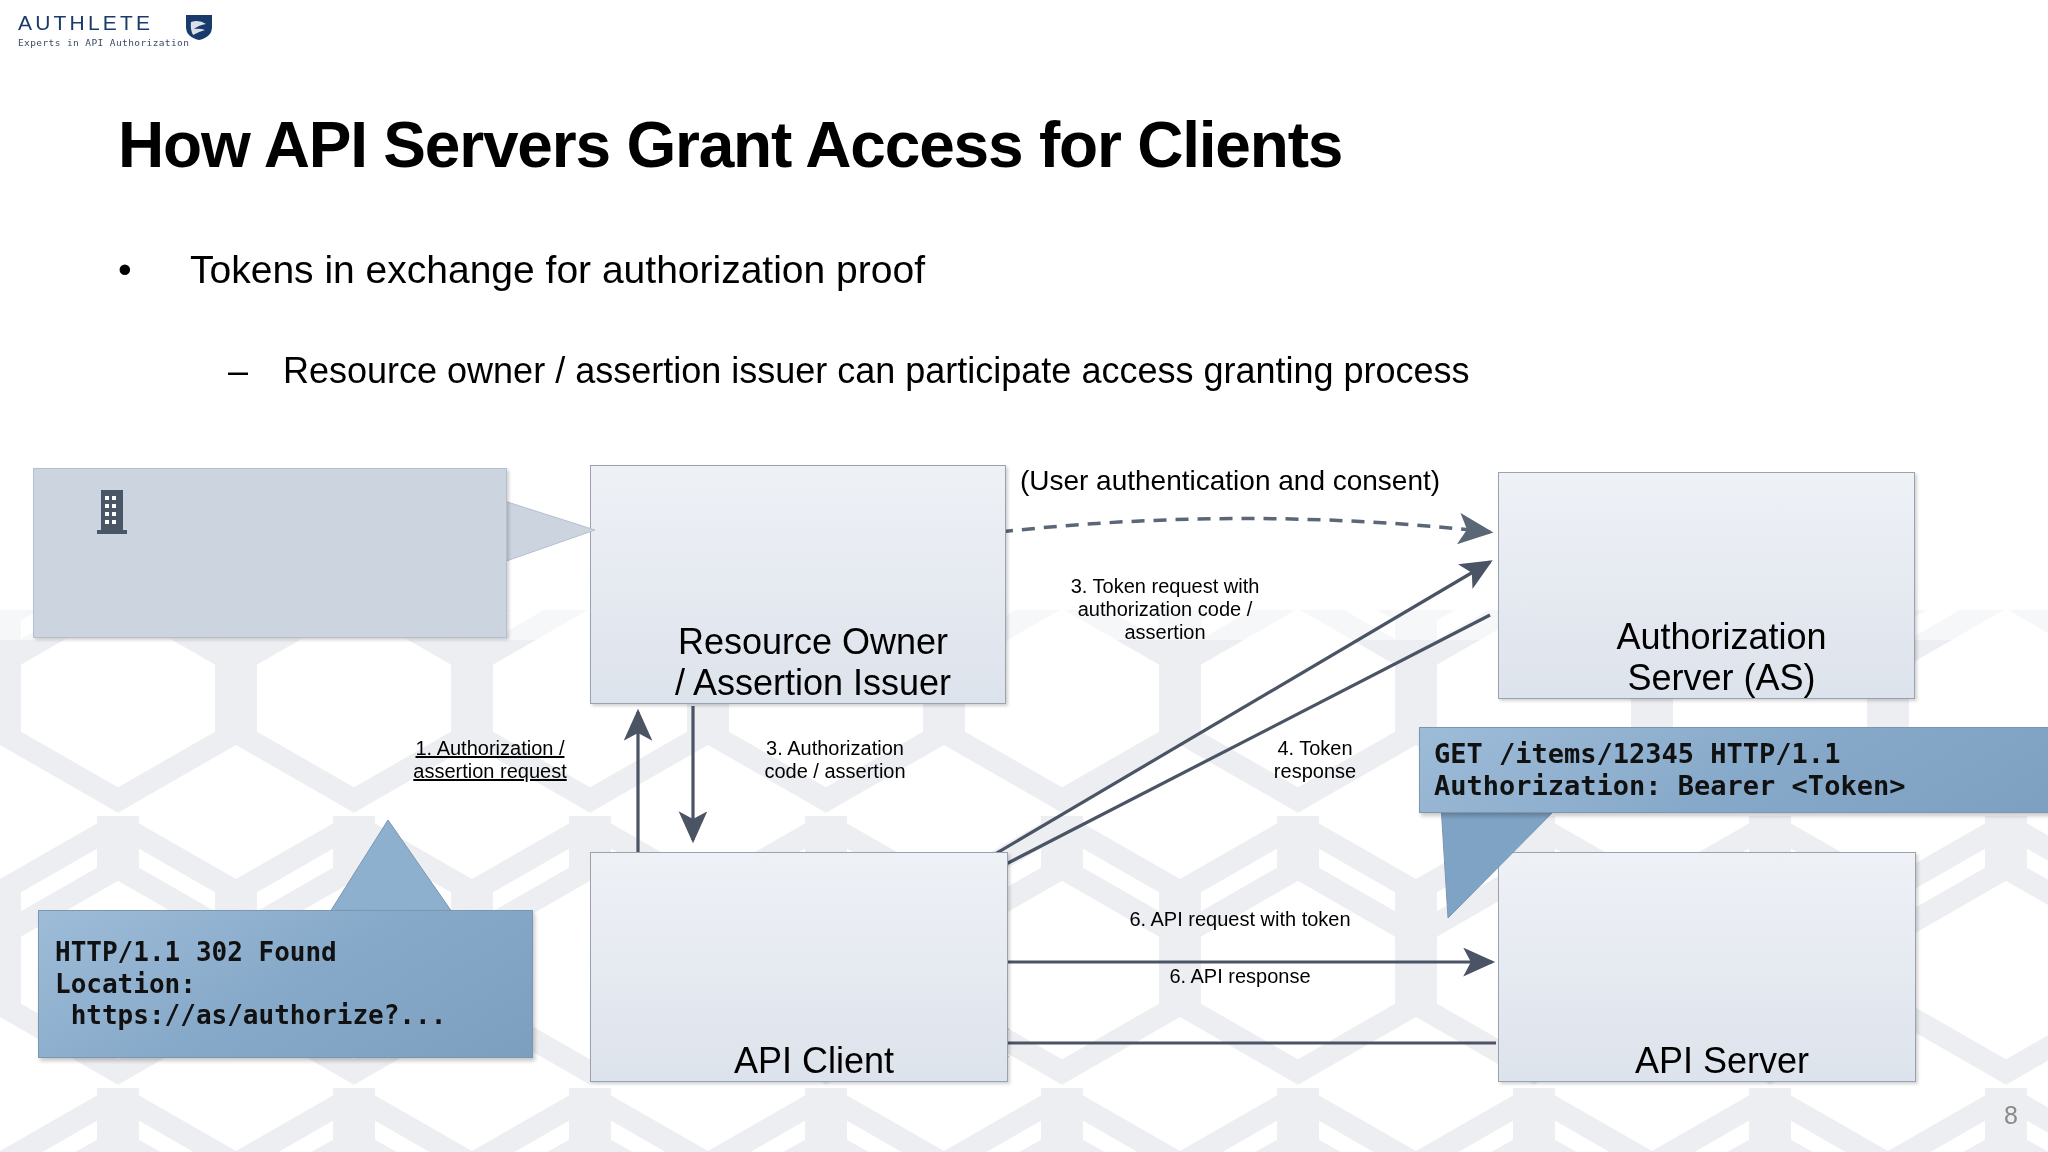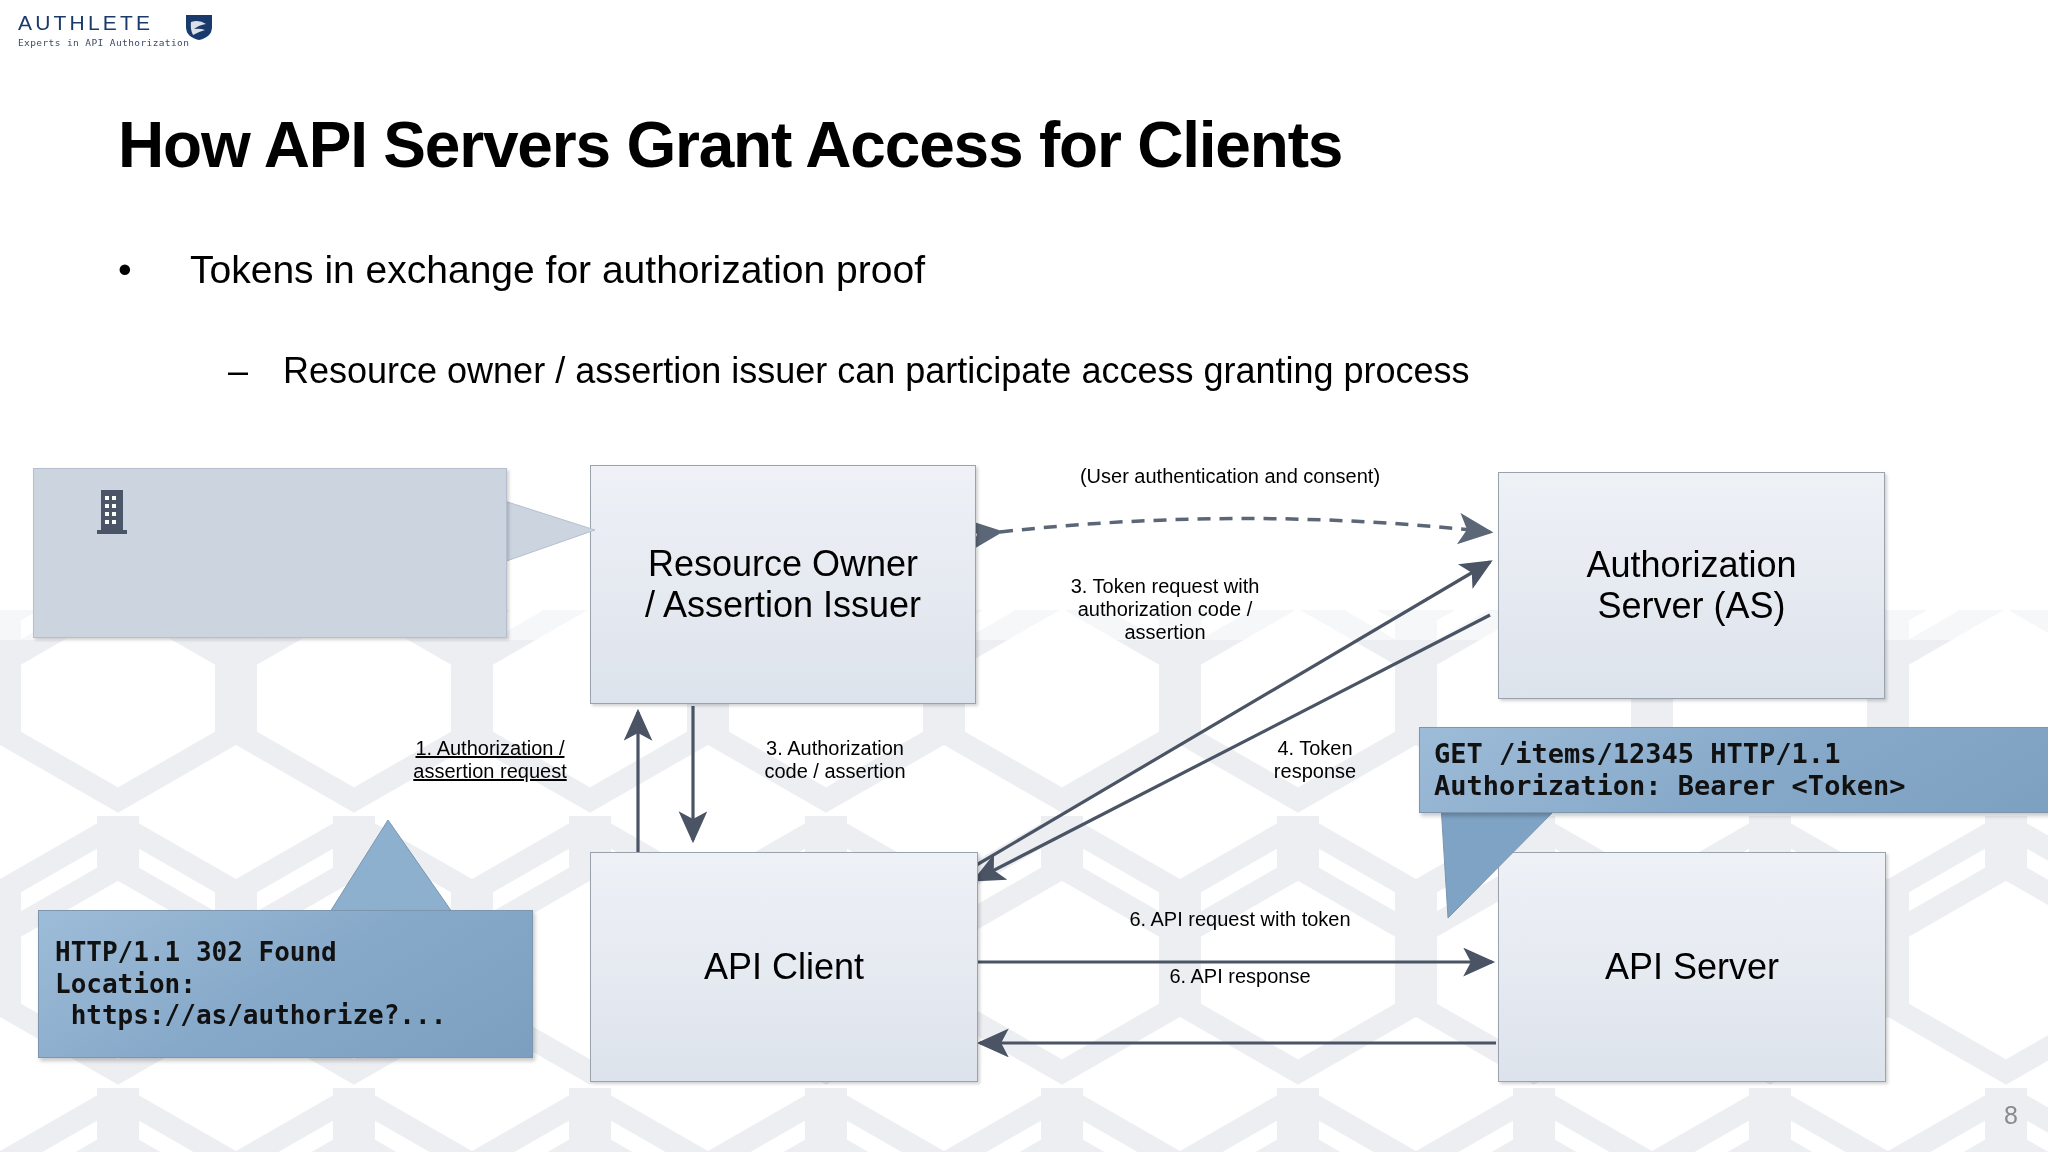--- a/index.html
+++ b/index.html
@@ -55,23 +55,24 @@
     font-size: 36px; z-index: 6; white-space: nowrap;
   }
   #bullet-2 .mark { display: inline-block; width: 55px; }
 
   
   .node {
     position: absolute; z-index: 4;
     border: 1px solid #9aa3ad;
     background: linear-gradient(180deg, #eef1f6 0%, #e6eaf1 50%, #dde3ec 100%);
     box-shadow: 2px 2px 3px rgba(0,0,0,0.18);
-    display: flex; align-items: center; justify-content: center;
+    display: flex; align-items: flex-end; justify-content: center;
     text-align: center; font-size: 36px; line-height: 1.12;
     color: #000;
+    padding-left: 30px;
   }
   #node-ro   { left: 590px;  top: 465px;  width: 384px; height: 237px; }
   #node-as   { left: 1498px; top: 472px;  width: 385px; height: 225px; }
   #node-client { left: 590px; top: 852px; width: 386px; height: 228px; }
   #node-apisrv { left: 1498px; top: 852px; width: 386px; height: 228px; }
 
   
   #callout-userorg {
     position: absolute; left: 33px; top: 468px;
     width: 472px; height: 168px; z-index: 5;
@@ -119,21 +120,21 @@
     position: absolute; left: 0; top: 0;
     width: 2048px; height: 1152px; z-index: 3; pointer-events: none;
   }
 
   
   .alabel {
     position: absolute; z-index: 5;
     font-size: 20px; line-height: 1.14;
     text-align: center; color: #000; white-space: pre-line;
   }
-  #lbl-auth-consent { left: 975px; top: 465px; width: 510px; font-size: 20px; }
+  #lbl-auth-consent { left: 975px; top: 465px; width: 510px; font-size: 28px; }
   #lbl-3 { left: 1000px; top: 575px; width: 330px; }
   #lbl-1 { left: 355px; top: 737px; width: 270px; text-decoration: underline; }
   #lbl-2 { left: 705px; top: 737px; width: 260px; }
   #lbl-4 { left: 1215px; top: 737px; width: 200px; }
   #lbl-5 { left: 1020px; top: 908px; width: 440px; }
   #lbl-6 { left: 1050px; top: 965px; width: 380px; }
 
   
   #page-number {
     position: absolute; right: 30px; bottom: 22px;

